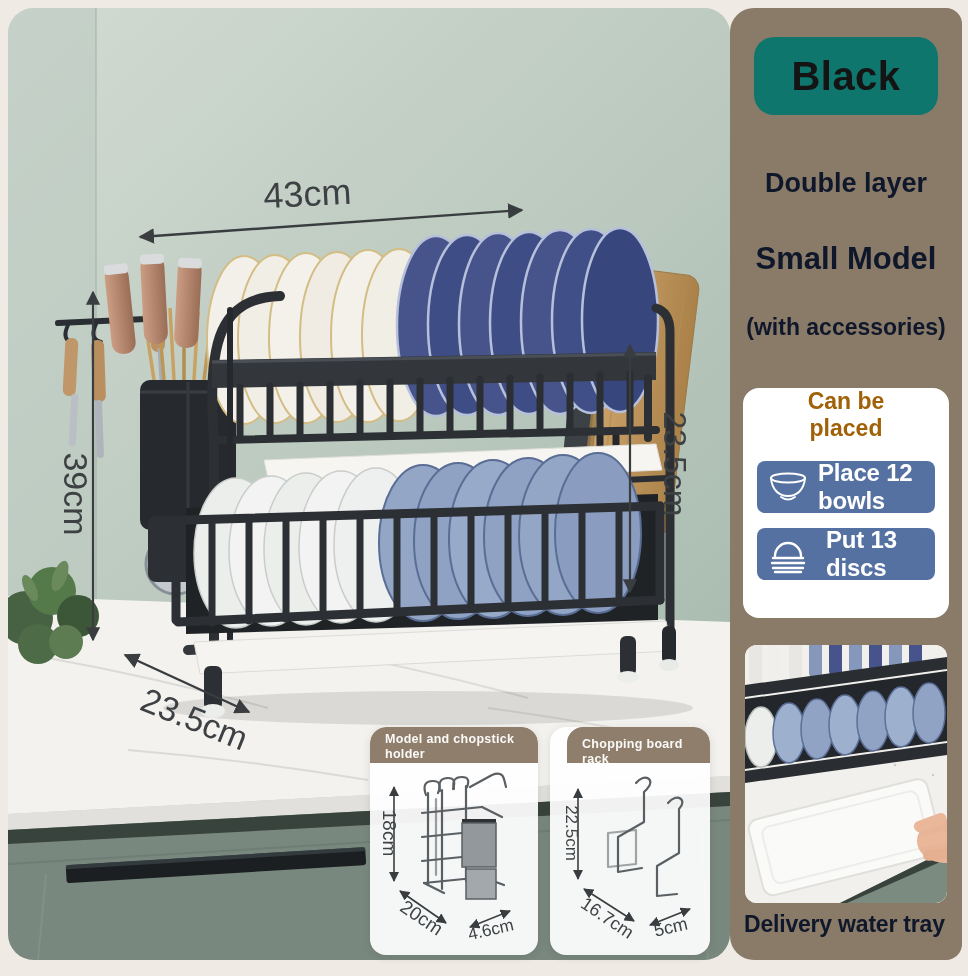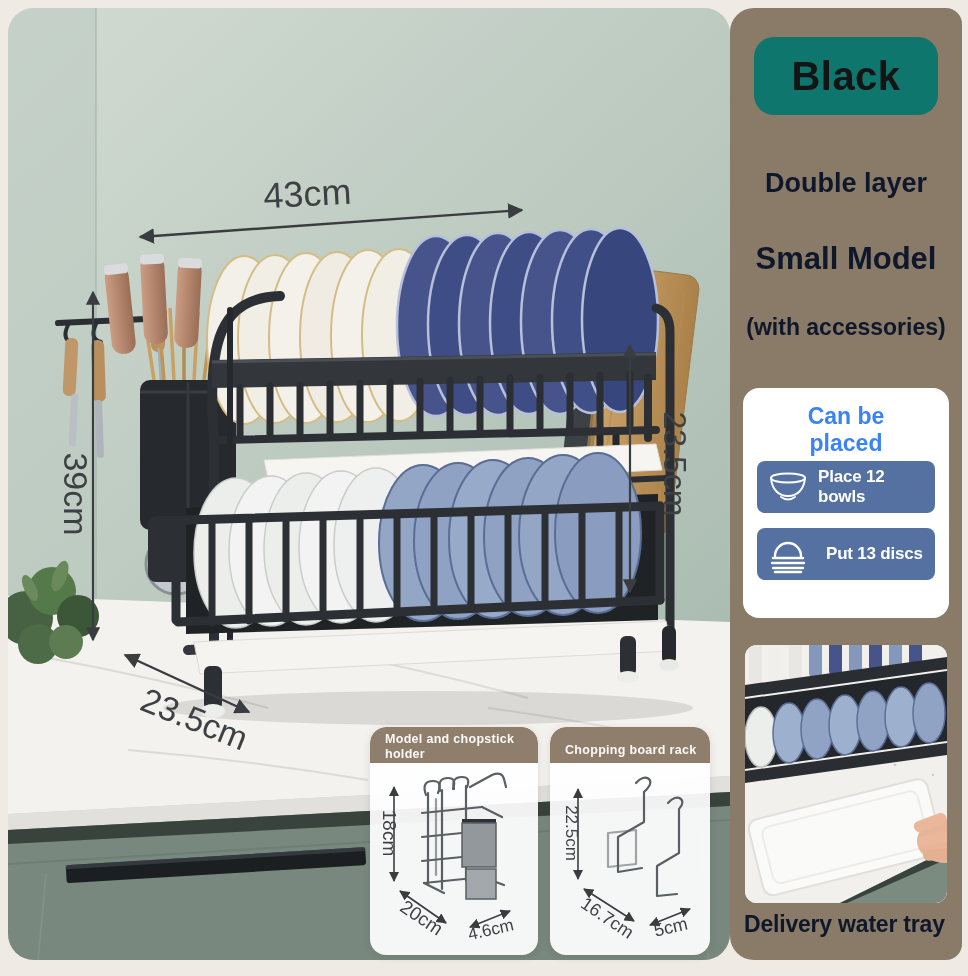--- a/index.html
+++ b/index.html
@@ -26,46 +26,46 @@
     font-size:40px;font-weight:bold;color:#141414;letter-spacing:.5px;text-align:center;
   }
   .sub{position:absolute;left:0;width:100%;text-align:center;color:#0f172a;font-weight:bold;}
   .sub1{top:160px;font-size:27px;}
   .sub2{top:233px;font-size:31px;}
   .sub3{top:306px;font-size:23px;}
   .cap-card{
     position:absolute;left:13px;top:380px;width:206px;height:230px;
     background:#ffffff;border-radius:16px;
   }
-  .cap-title{margin-top:15px;text-align:center;font-weight:bold;font-size:23px;line-height:27px;color:#3b82f6;}
+  .cap-title{text-align:center;font-weight:bold;font-size:23px;line-height:27px;color:#a16207;}
   .badge{
     position:absolute;left:14px;width:178px;height:52px;border-radius:8px;
     background:#5571a2;display:flex;align-items:center;padding-left:9px;box-sizing:border-box;
-    color:#ffffff;font-weight:bold;font-size:17px;letter-spacing:-.2px;
+    color:#ffffff;font-weight:bold;font-size:24px;letter-spacing:-.2px;
   }
   .badge .bicon{margin-right:8px;flex:0 0 auto;}
   .badge1{top:73px;} .badge2{top:140px;gap:8px;}
   .tray-photo{
     position:absolute;left:15px;top:637px;width:202px;height:258px;
     border-radius:12px;overflow:hidden;background:#f1f0ed;
   }
   .tray-caption{position:absolute;left:14px;top:903px;color:#0f172a;font-weight:bold;font-size:23px;letter-spacing:-.2px;}
   
   .acc-card{
     position:absolute;top:727px;height:228px;background:rgba(255,255,255,.93);
     border-radius:16px;overflow:hidden;box-shadow:0 2px 8px rgba(40,40,30,.12);
   }
   .knife-card{left:370px;width:168px;}
   .board-card{left:550px;width:160px;}
   .acc-header{
     background:#8e7e6b;color:#fbfaf8;font-weight:bold;font-size:12.5px;line-height:15px;
     height:36px;box-sizing:border-box;padding:5px 10px 0 15px;overflow:hidden;
     border-radius:16px 16px 0 0;letter-spacing:.3px;
   }
-  .board-card .acc-header{padding-top:16px;}
+  .board-card .acc-header{padding-top:10px;margin-left:17px;}
   .sk-dim{fill:#3f4346;font-weight:500;}
   .sketch-stroke{stroke:#5a5f63;stroke-width:2.2;fill:none;stroke-linecap:round;stroke-linejoin:round;}
   .sk-arrow{stroke:#3a3d40;stroke-width:1.6;fill:none;}
 </style>
 </head>
 <body>
 
 <svg width="0" height="0" style="position:absolute" aria-hidden="true">
   <defs>
     <marker id="ah" viewBox="0 0 10 10" refX="9" refY="5" markerWidth="6.5" markerHeight="6.5" orient="auto-start-reverse">

